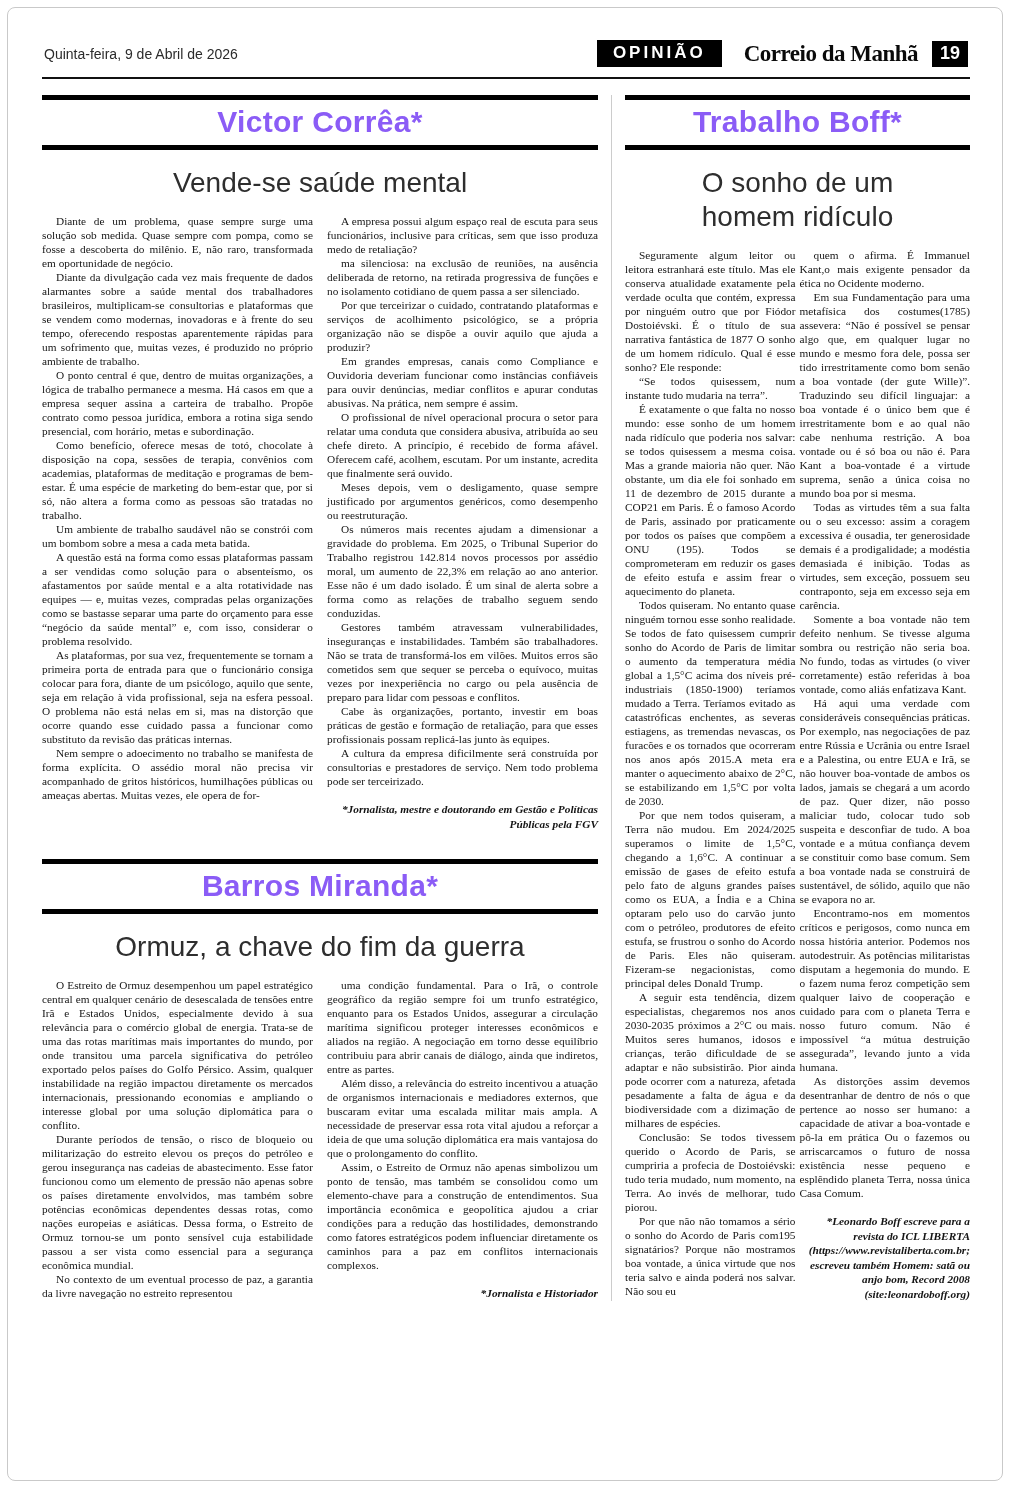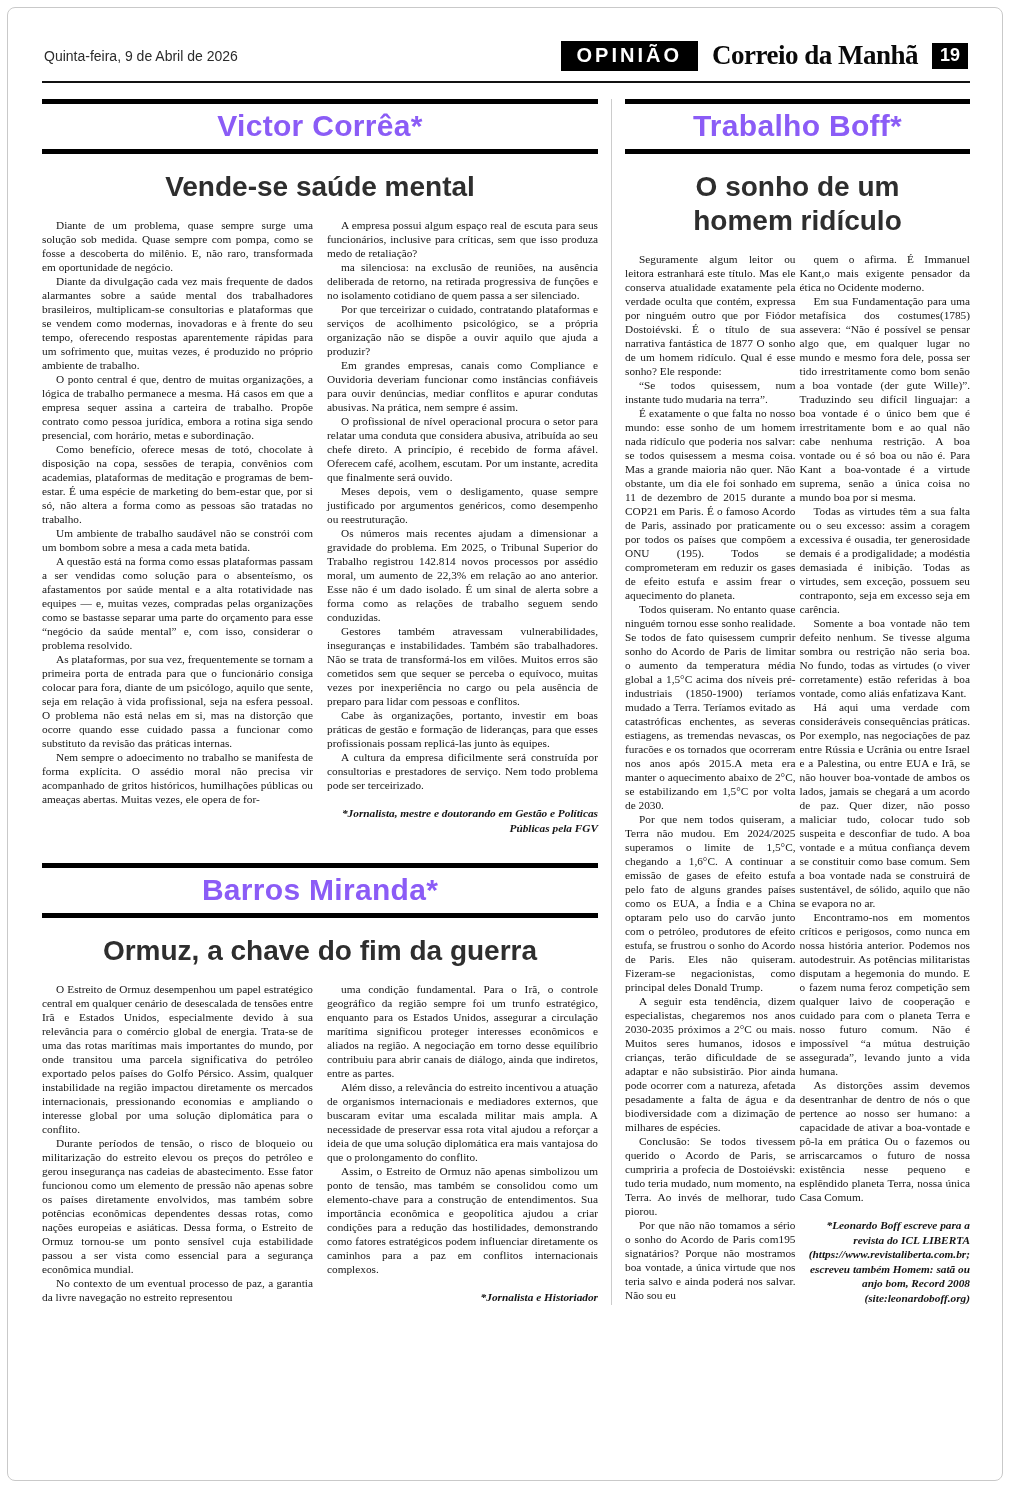--- a/index.html
+++ b/index.html
@@ -28,27 +28,28 @@
     padding:6px 2px 10px 2px;
   }
   .date {
     font-family:"Liberation Sans", sans-serif;
     font-size:14px; color:#2b2b2b;
   }
   .header-right { display:flex; align-items:center; gap:14px; }
   .opinion-badge {
     background:#000; color:#fff;
     font-family:"Liberation Sans", sans-serif;
-    font-weight:bold; font-size:20px; letter-spacing:3px;
+    font-weight:bold; font-size:17px; letter-spacing:3px;
     padding:3px 16px 4px 16px;
   }
   .masthead {
     font-family:"Liberation Serif", serif;
-    font-weight:bold; font-size:27px; color:#0a0a0a;
+    font-weight:bold; font-size:23px; color:#0a0a0a;
     letter-spacing:-0.5px;
+    margin-left:8px;
   }
   .page-num {
     background:#000; color:#fff;
     font-family:"Liberation Sans", sans-serif;
     font-weight:bold; font-size:18px;
     padding:2px 8px 3px 8px;
   }
   .rule { border-top:2.5px solid #111; margin-bottom:16px; }
 
   
@@ -62,21 +63,21 @@
   .bar { height:5px; background:#000; }
   .author {
     font-family:"Liberation Sans", sans-serif;
     font-weight:bold; font-size:30px;
     color:#8b5cf6;
     padding:5px 0 6px 0;
     letter-spacing:0.3px;
   }
   .title {
     font-family:"Liberation Sans", sans-serif;
-    font-weight:bold; font-size:28px; line-height:34px;
+    font-weight:normal; font-size:28px; line-height:34px;
     color:#2e2e2e;
     margin:16px auto 14px auto;
   }
   .article-boff .title { max-width:250px; }
 
   
   .cols {
     display:flex; gap:14px;
     text-align:justify;
     font-size:11.3px; line-height:14px;
@@ -132,21 +133,21 @@
           <div class="textcol">
             <div>
                 <p class="para">A empresa possui algum espaço real de escuta para seus funcionários, inclusive para críticas, sem que isso produza medo de retaliação?</p>
                 <p class="para">ma silenciosa: na exclusão de reuniões, na ausência deliberada de retorno, na retirada progressiva de funções e no isolamento cotidiano de quem passa a ser silenciado.</p>
                 <p class="para">Por que terceirizar o cuidado, contratando plataformas e serviços de acolhimento psicológico, se a própria organização não se dispõe a ouvir aquilo que ajuda a produzir?</p>
                 <p class="para">Em grandes empresas, canais como Compliance e Ouvidoria deveriam funcionar como instâncias confiáveis para ouvir denúncias, mediar conflitos e apurar condutas abusivas. Na prática, nem sempre é assim.</p>
                 <p class="para">O profissional de nível operacional procura o setor para relatar uma conduta que considera abusiva, atribuída ao seu chefe direto. A princípio, é recebido de forma afável. Oferecem café, acolhem, escutam. Por um instante, acredita que finalmente será ouvido.</p>
                 <p class="para">Meses depois, vem o desligamento, quase sempre justificado por argumentos genéricos, como desempenho ou reestruturação.</p>
                 <p class="para">Os números mais recentes ajudam a dimensionar a gravidade do problema. Em 2025, o Tribunal Superior do Trabalho registrou 142.814 novos processos por assédio moral, um aumento de 22,3% em relação ao ano anterior. Esse não é um dado isolado. É um sinal de alerta sobre a forma como as relações de trabalho seguem sendo conduzidas.</p>
                 <p class="para">Gestores também atravessam vulnerabilidades, inseguranças e instabilidades. Também são trabalhadores. Não se trata de transformá-los em vilões. Muitos erros são cometidos sem que sequer se perceba o equívoco, muitas vezes por inexperiência no cargo ou pela ausência de preparo para lidar com pessoas e conflitos.</p>
-                <p class="para">Cabe às organizações, portanto, investir em boas práticas de gestão e formação de lideranças, para que esses profissionais possam replicá-las junto às equipes.</p>
+                <p class="para">Cabe às organizações, portanto, investir em boas práticas de gestão e formação de retaliação, para que esses profissionais possam replicá-las junto às equipes.</p>
                 <p class="para">A cultura da empresa dificilmente será construída por consultorias e prestadores de serviço. Nem todo problema pode ser terceirizado.</p>
               </div>
             <div class="sig">*Jornalista, mestre e doutorando em Gestão e Políticas Públicas pela FGV</div>
           </div>
         </div>
       </article>
 
       <article class="article article-barros">
         <div class="bar"></div>
         <h1 class="author">Barros Miranda*</h1>

